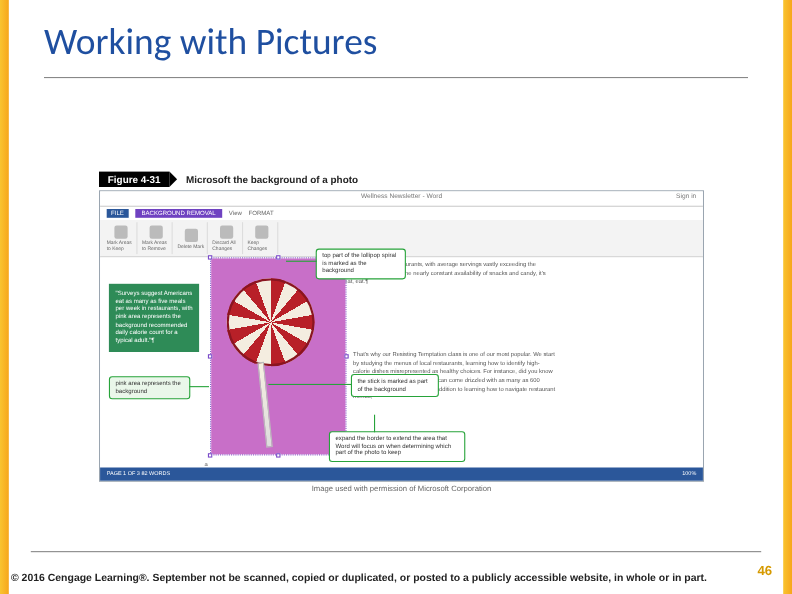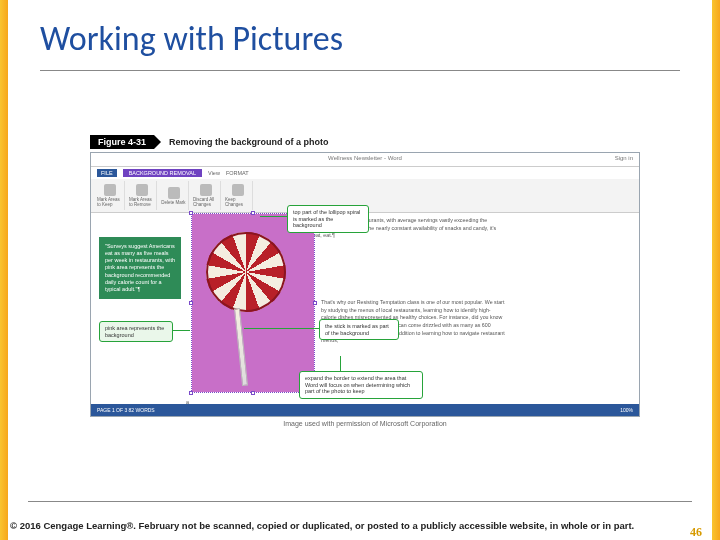--- a/index.html
+++ b/index.html
@@ -32,21 +32,21 @@
   .title-rule {
     position: absolute;
     top: 70px;
     left: 40px;
     width: 640px;
     height: 1px;
     background: #888;
   }
   .figure-wrap {
     position: absolute;
-    top: 135px;
+    top: 156px;
     left: 90px;
     width: 550px;
   }
   .figure-caption-strip {
     display: flex;
     align-items: center;
     font-size: 9px;
     margin-bottom: 3px;
   }
   .fig-num {
@@ -274,42 +274,41 @@
     bottom: 8px;
     left: 10px;
     width: 640px;
     font-size: 9.5px;
     font-weight: 700;
     color: #222;
     line-height: 1.25;
   }
   .page-num {
     position: absolute;
-    bottom: 0;
+    bottom: 14px;
     right: 18px;
     font-size: 12px;
     font-weight: 700;
     color: #d69a00;
-    font-family: Liberation Serif, serif;
   }
 </style>
 </head>
 <body>
 
 <div class="yellow-bar-left"></div>
 <div class="yellow-bar-right"></div>
 
 <h1 class="title">Working with Pictures</h1>
 <div class="title-rule"></div>
 
 <div class="figure-wrap">
   <div class="figure-caption-strip">
     <span class="fig-num">Figure 4-31</span>
     <span class="fig-arrow"></span>
-    <span class="fig-text">Removing the background of a photo</span>
+    <span class="fig-text">Microsoft the background of a photo</span>
   </div>
 
   <div class="word-window">
     <div class="titlebar">
       <span class="titlebar-center">Wellness Newsletter - Word</span>
       <span class="titlebar-right">Sign in</span>
     </div>
     <div class="ribbontabs">
       <span class="tab-file">FILE</span>
       <span class="tab-bgrem">BACKGROUND REMOVAL</span>
@@ -382,14 +381,14 @@
     <div class="status-bar">
       <span>PAGE 1 OF 3    82 WORDS</span>
       <span>100%</span>
     </div>
   </div>
 
   <div class="credit-line">Image used with permission of Microsoft Corporation</div>
 </div>
 
 <div class="footer-rule"></div>
-<div class="footer-text">© 2016 Cengage Learning®. February not be scanned, copied or duplicated, or posted to a publicly accessible website, in whole or in part.</div>
+<div class="footer-text">© 2016 Cengage Learning®. September not be scanned, copied or duplicated, or posted to a publicly accessible website, in whole or in part.</div>
 <div class="page-num">46</div>
 
 </body></html>

